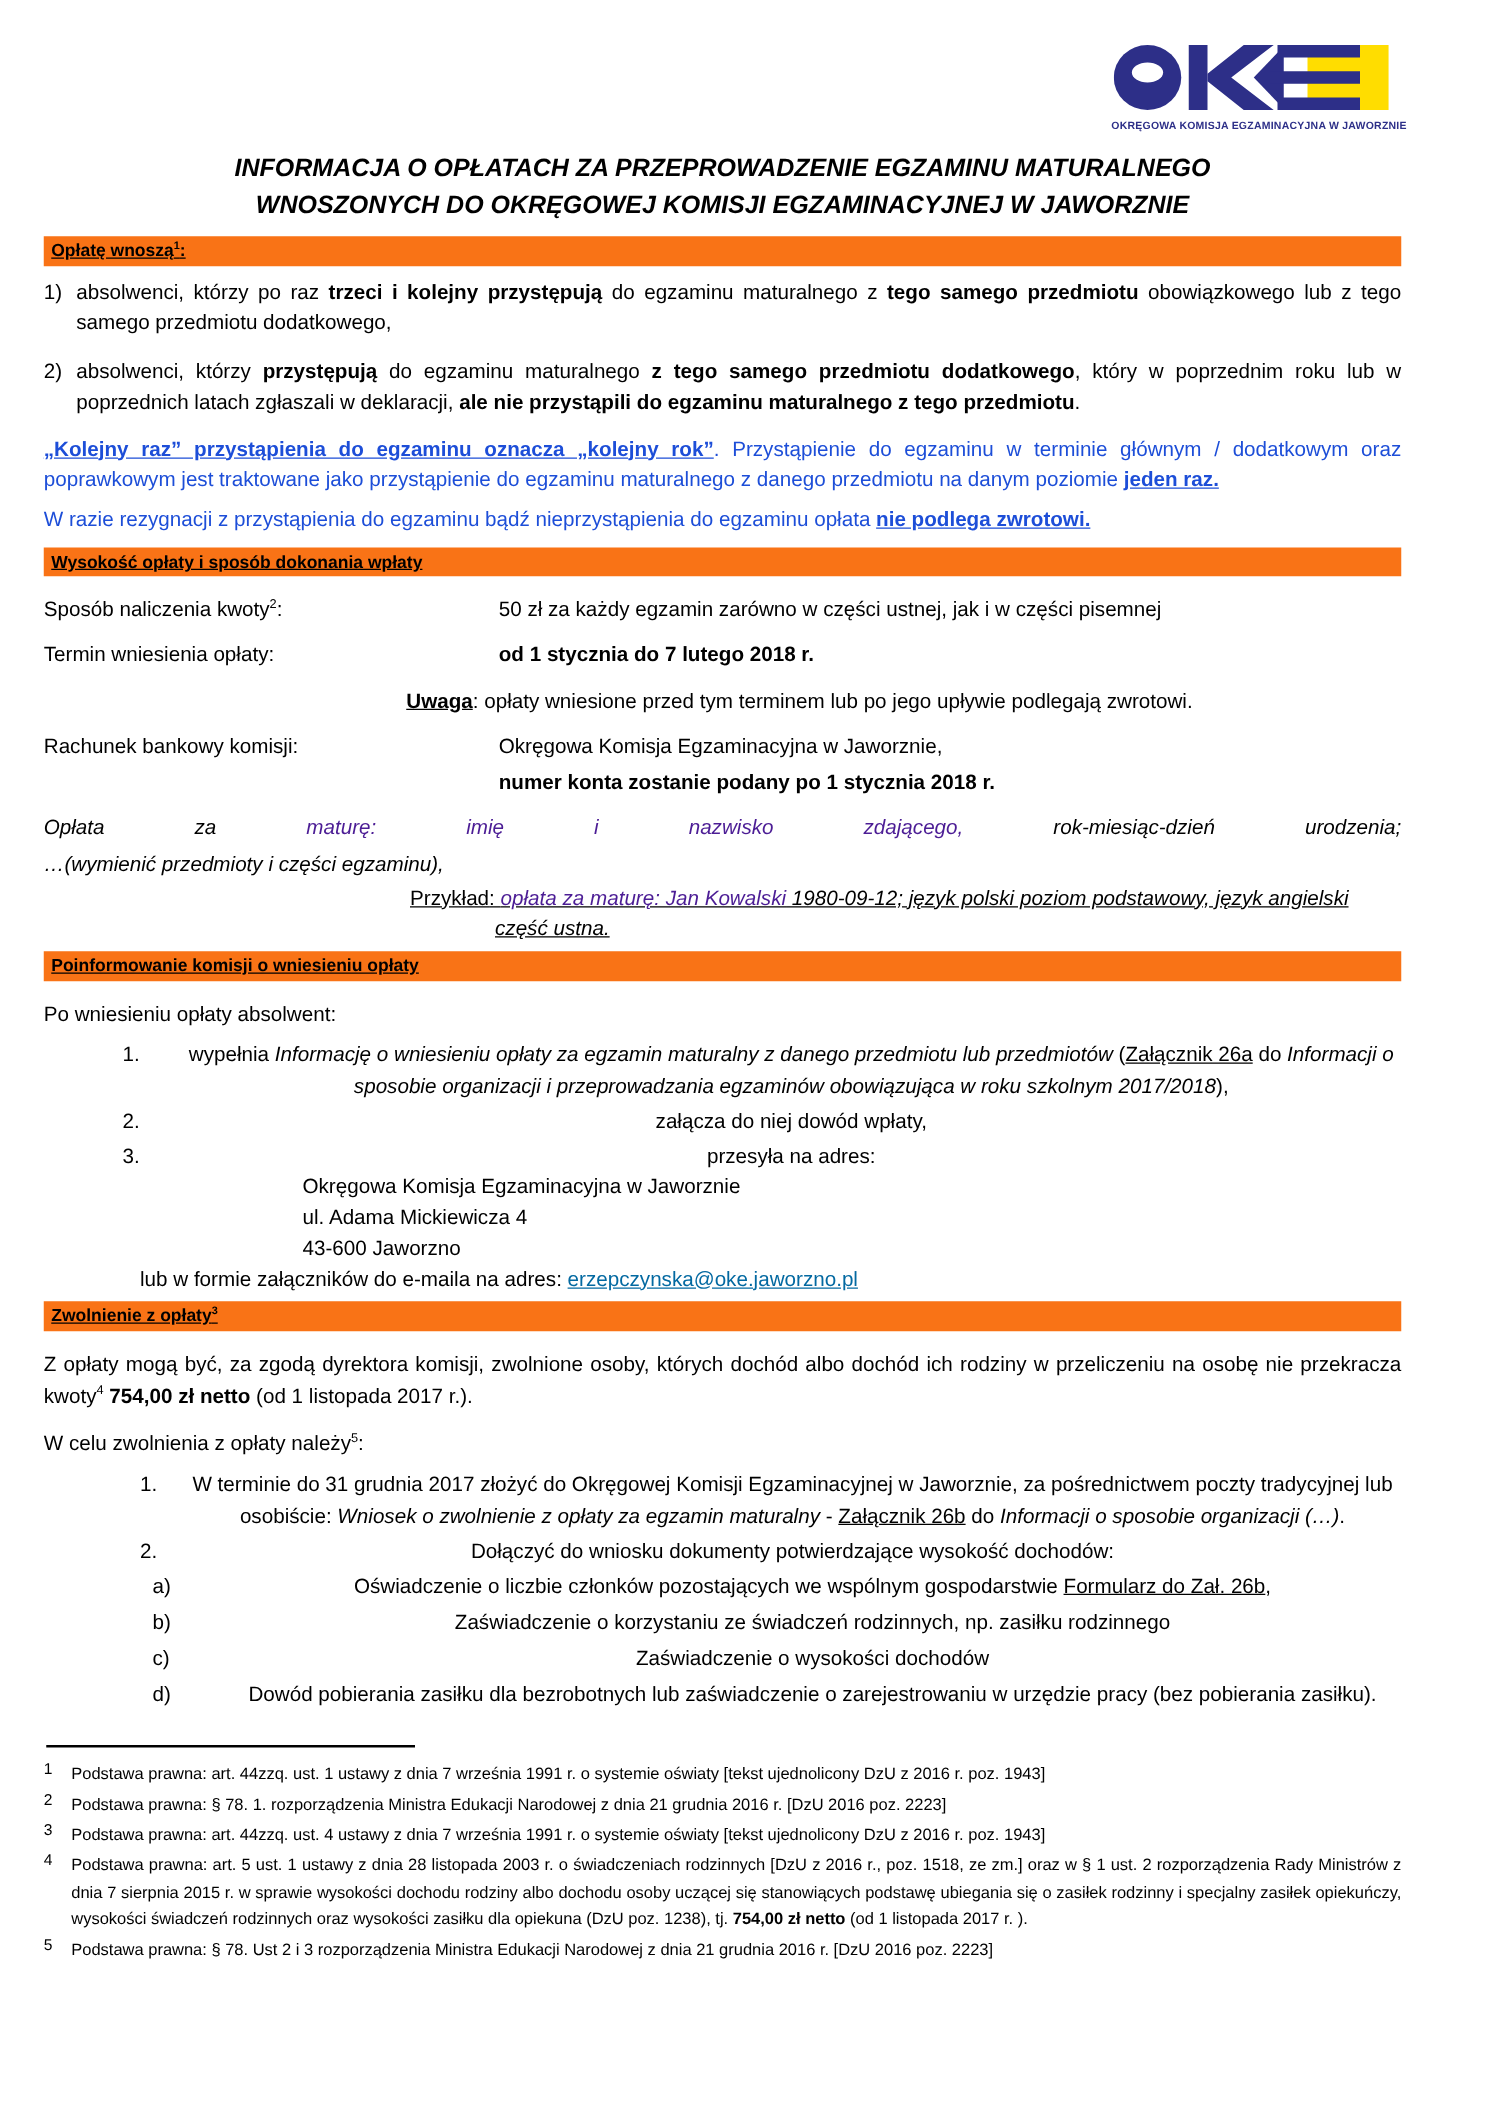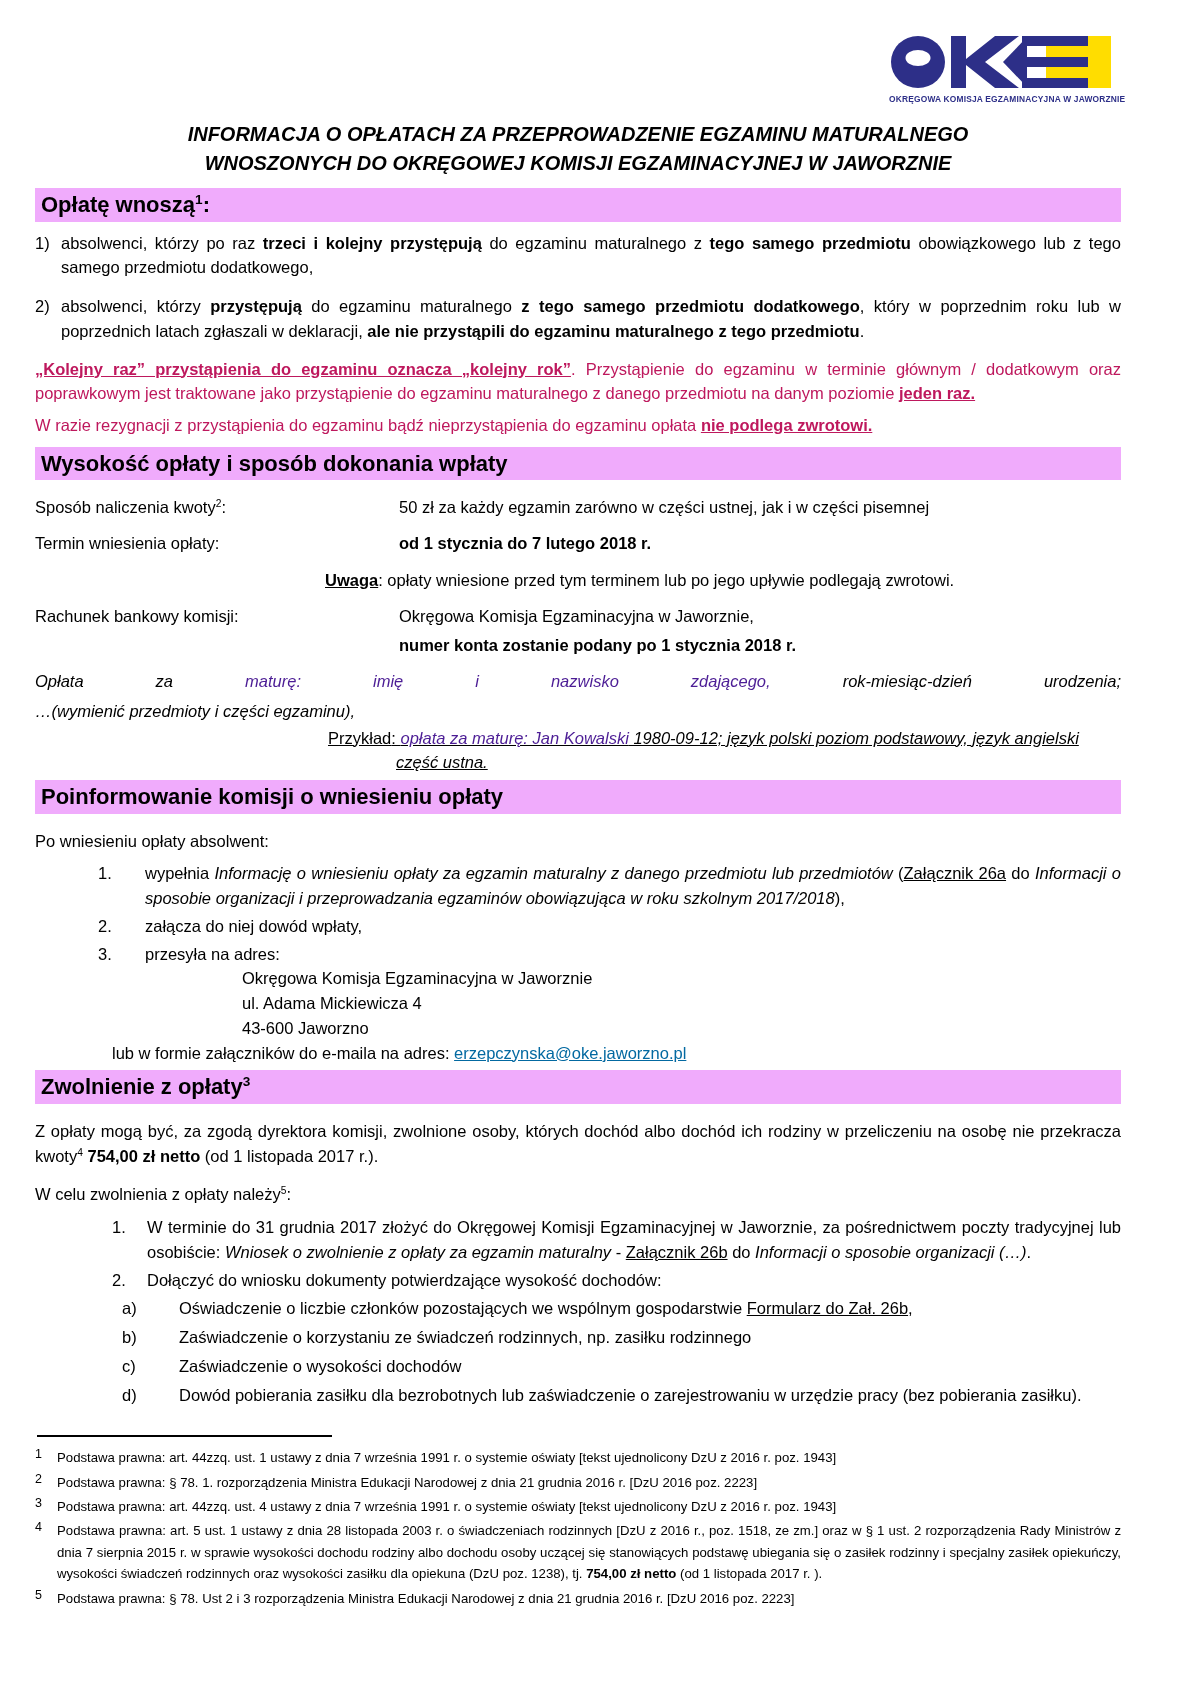--- a/index.html
+++ b/index.html
@@ -9,31 +9,31 @@
 
   
   .logo-wrap{width:224px;margin:6px 8px 0 auto;text-align:center;}
   .logo-caption{font-size:8.4px;font-weight:bold;color:#2d2f88;white-space:nowrap;
                 letter-spacing:.2px;margin-top:2px;}
 
   
   .doc-title{margin-top:16px;text-align:center;font-weight:bold;font-size:20px;line-height:1.45;font-style:italic;}
 
   
-  .bar{background:#f0abfc;font-weight:bold;font-size:22px;padding:3px 6px;line-height:1.25;}
+  .bar{background:#f97316;font-weight:bold;font-size:14px;padding:3px 6px;line-height:1.25;text-decoration:underline;}
   .bar.mt{margin-top:10px;}
 
   
   .t{font-size:16.5px;line-height:1.5;}
   .just{text-align:justify;}
   .b{font-weight:bold;}
   .i{font-style:italic;}
   .u{text-decoration:underline;}
   .bu{font-weight:bold;text-decoration:underline;}
-  .navy{color:#be185d;}
+  .navy{color:#1d4ed8;}
   .blue{color:#4c1d95;}
   sup{font-size:.62em;line-height:0;vertical-align:super;}
 
   
   .hitem{display:flex;margin-top:9px;}
   .hitem .no{flex:none;width:26px;}
   .hitem .body{flex:1;}
 
   
   .defrow{display:flex;margin-top:11px;}
@@ -46,21 +46,21 @@
 
   
   .steps{margin-top:8px;}
   .step{display:flex;margin-top:3px;}
   .stepsA .step{margin-left:63px;}
   .stepsA .no{flex:none;width:47px;}
   .stepsB .step{margin-left:77px;}
   .stepsB .no{flex:none;width:35px;}
   .sub .step{margin-left:87px;margin-top:4px;}
   .sub .no{flex:none;width:57px;}
-  .step .body{flex:1;}
+  .step .body{flex:1;text-align:center;}
 
   .addr{margin-left:207px;}
   .email-line{margin-left:77px;}
   a.link{color:#0369a1;text-decoration:underline;}
 
   
   .fnsep{width:295px;border-top:2px solid #000;margin:28px 0 10px 2px;}
   .fn{display:flex;font-size:13.2px;line-height:1.62;margin-top:3px;}
   .fn .mark{flex:none;width:22px;font-size:12.5px;position:relative;top:-3px;}
   .fn .txt{flex:1;text-align:justify;}

